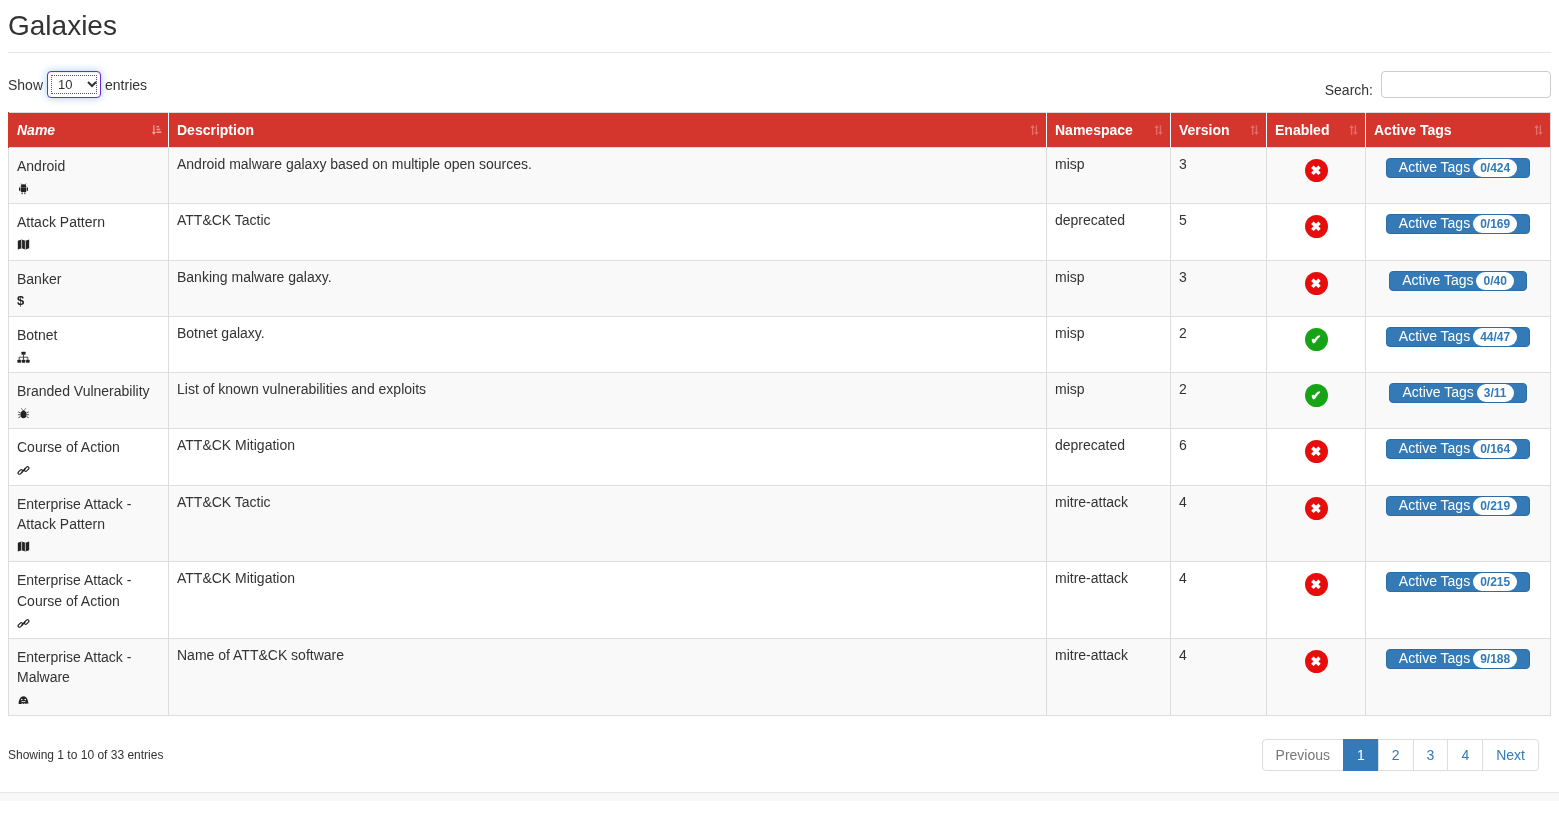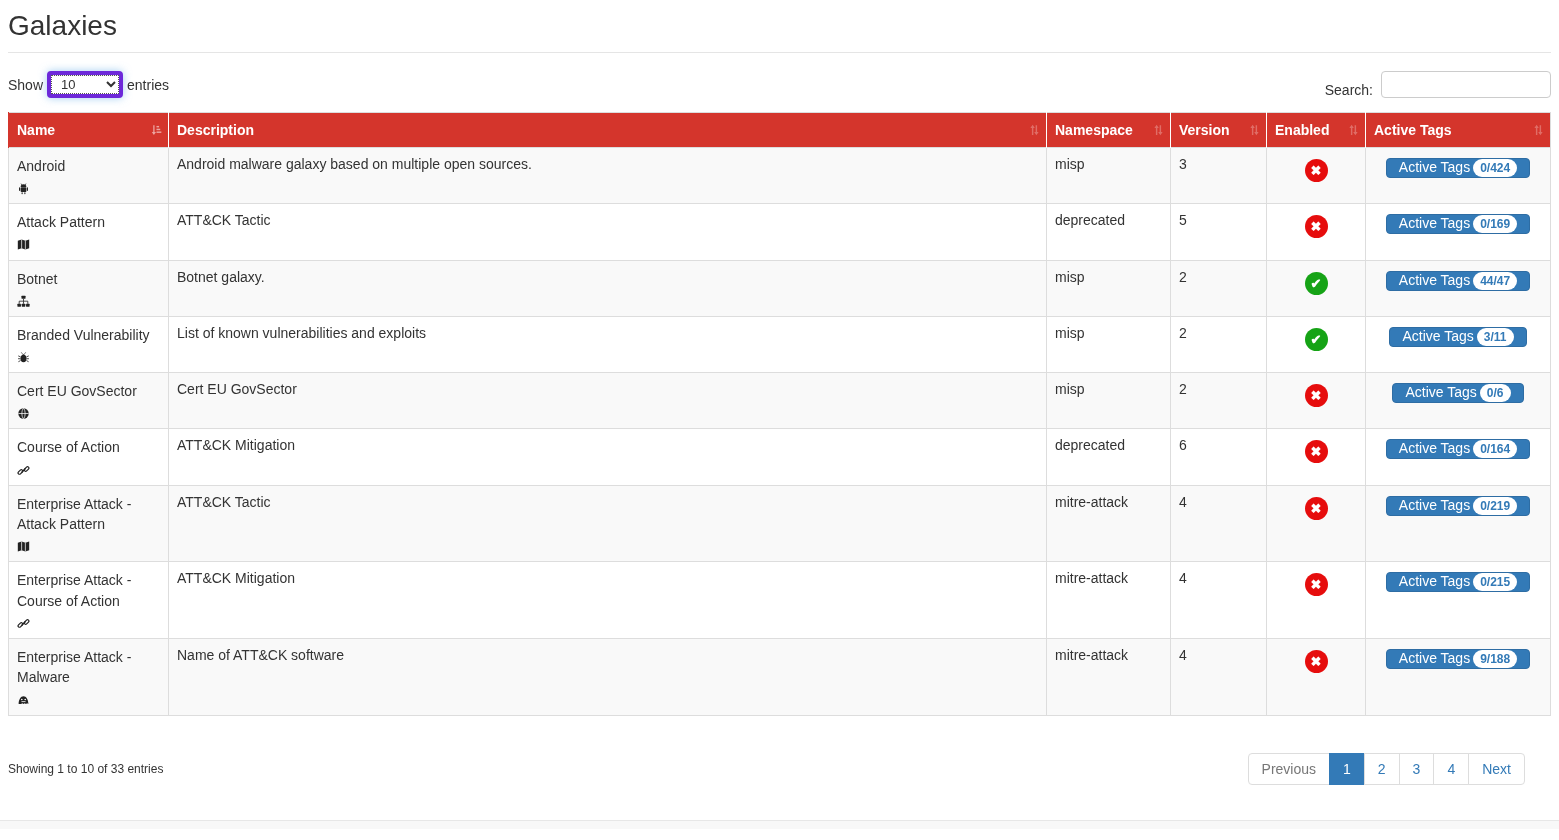--- a/index.html
+++ b/index.html
@@ -10,55 +10,55 @@
     --xred:#e60d0d;
   }
   *{box-sizing:border-box;}
   body{margin:0;background:#fff;color:#333;font-family:"Liberation Sans",sans-serif;font-size:14px;}
   .page{padding:0 8px;}
   h1{font-size:28px;font-weight:500;margin:10px 0 10px;color:#333;}
   hr.title-rule{border:0;border-top:1px solid #e5e5e5;margin:0 0 18px;}
   .controls{display:flex;justify-content:space-between;align-items:center;margin-bottom:14px;}
   .length-ctl{display:flex;align-items:center;gap:4px;}
   .length-ctl select{
-    width:76px;height:27px;border:4px solid #6d28d9;border-radius:4px;background:#fff;
+    width:54px;height:27px;border:1px solid #6d28d9;border-radius:4px;background:#fff;
     box-shadow:inset 0 1px 1px rgba(0,0,0,.075),0 0 8px rgba(102,175,233,.6);
     outline:1px dotted #555;outline-offset:-5px;font-family:inherit;font-size:13px;color:#333;padding-left:6px;
   }
   .search-ctl{display:flex;align-items:flex-end;gap:8px;}
   .search-ctl input{width:170px;height:27px;border:1px solid #ccc;border-radius:4px;padding:3px 8px;font-family:inherit;font-size:13px;}
   table.galaxies{width:100%;border-collapse:collapse;border:1px solid #ddd;}
   col.c-name{width:160px;} col.c-ns{width:124px;} col.c-ver{width:96px;} col.c-en{width:99px;} col.c-tg{width:185px;}
   thead th{
     background:var(--red);color:#fff;font-weight:bold;text-align:left;
     padding:9px 24px 9px 8px;position:relative;border-left:1px solid rgba(255,255,255,.4);
     font-size:14px;cursor:pointer;white-space:nowrap;
   }
-  thead th:first-child{border-left:1px solid var(--red);}
+  thead th:first-child{border-left:1px solid var(--red);font-style:italic;}
   th .sort-ico{position:absolute;right:5px;top:50%;transform:translateY(-50%);line-height:0;}
   tbody td{border:1px solid #ddd;padding:8px;vertical-align:top;font-size:14px;}
   tbody tr:nth-child(odd){background:#f9f9f9;}
   tbody tr:nth-child(even){background:#fff;}
   td.cell-name .g-name{margin-bottom:3px;line-height:1.45;}
   .g-icon{display:inline-block;line-height:0;}
   .g-icon svg{vertical-align:middle;}
   .g-icon.txt{font-weight:bold;font-size:13px;line-height:1;color:#222;}
   td.cell-enabled{text-align:center;padding-top:11px;}
   .status{display:inline-flex;width:23px;height:23px;border-radius:50%;color:#fff;align-items:center;justify-content:center;font-weight:bold;font-size:13px;cursor:pointer;}
   .status.on{background:var(--green);}
   .status.off{background:var(--xred);}
   td.cell-tags{text-align:center;padding-top:10px;}
   .btn-tags{
     background:var(--blue);border:1px solid var(--blue-border);color:#fff;padding:0 12px;
     border-radius:4px;font-size:14px;font-family:inherit;cursor:pointer;white-space:nowrap;
   }
   .btn-tags .badge{background:#fff;color:var(--blue);border-radius:10px;padding:2px 7px;font-size:12px;font-weight:bold;display:inline-block;margin-left:3px;}
   .table-footer{display:flex;justify-content:space-between;align-items:center;margin-top:11px;}
   .info-text{font-size:12px;color:#333;}
-  ul.pagination{display:inline-flex;list-style:none;margin:14px;padding:12px;}
+  ul.pagination{display:inline-flex;list-style:none;margin:0;padding:12px;}
   ul.pagination li{margin-left:-1px;}
   ul.pagination li a{
     display:block;padding:7px 13px;border:1px solid #ddd;background:#fff;color:var(--blue);
     text-decoration:none;font-size:14px;cursor:pointer;
   }
   ul.pagination li:first-child a{border-top-left-radius:4px;border-bottom-left-radius:4px;}
   ul.pagination li:last-child a{border-top-right-radius:4px;border-bottom-right-radius:4px;}
   ul.pagination li.disabled a{color:#777;cursor:default;}
   ul.pagination li.active a{background:var(--blue);border-color:var(--blue);color:#fff;}
   .site-footer{margin-top:9px;border-top:1px solid #e7e7e7;background:#f8f8f8;height:9px;}
@@ -178,20 +178,37 @@
     <td class="cell-enabled">
       <span class="status off">✖</span>
     </td>
     <td class="cell-tags">
       <button class="btn-tags">
         <span>Active Tags</span><span class="badge">0/169</span>
       </button>
     </td>
   </tr>
 
+  <tr>
+    <td class="cell-name">
+      <div class="g-name">Banker</div>
+      <span class="g-icon txt">$</span>
+    </td>
+    <td class="cell-desc">Banking malware galaxy.</td>
+    <td class="cell-ns">misp</td>
+    <td class="cell-ver">3</td>
+    <td class="cell-enabled">
+      <span class="status off">✖</span>
+    </td>
+    <td class="cell-tags">
+      <button class="btn-tags">
+        <span>Active Tags</span><span class="badge">0/40</span>
+      </button>
+    </td>
+  </tr>
 
   <tr>
     <td class="cell-name">
       <div class="g-name">Botnet</div>
       <span class="g-icon"><svg width="13" height="13" viewBox="0 0 16 16">
                 <g fill="#222">
                   <rect x="5.5" y="1" width="5" height="3.6" rx=".5"></rect>
                   <rect x="0.5" y="10.8" width="4.4" height="3.6" rx=".5"></rect>
                   <rect x="5.8" y="10.8" width="4.4" height="3.6" rx=".5"></rect>
                   <rect x="11.1" y="10.8" width="4.4" height="3.6" rx=".5"></rect>
@@ -227,40 +244,20 @@
     <td class="cell-enabled">
       <span class="status on">✔</span>
     </td>
     <td class="cell-tags">
       <button class="btn-tags">
         <span>Active Tags</span><span class="badge">3/11</span>
       </button>
     </td>
   </tr>
 
-  <tr>
-    <td class="cell-name">
-      <div class="g-name">Cert EU GovSector</div>
-      <span class="g-icon"><svg width="13" height="13" viewBox="0 0 16 16">
-                <circle cx="8" cy="8" r="6.4" fill="#222"></circle>
-                <path d="M1.6 8h12.8M8 1.6c2.6 2.1 2.6 10.7 0 12.8M8 1.6c-2.6 2.1-2.6 10.7 0 12.8" stroke="#fff" stroke-width=".9" fill="none"></path>
-              </svg></span>
-    </td>
-    <td class="cell-desc">Cert EU GovSector</td>
-    <td class="cell-ns">misp</td>
-    <td class="cell-ver">2</td>
-    <td class="cell-enabled">
-      <span class="status off">✖</span>
-    </td>
-    <td class="cell-tags">
-      <button class="btn-tags">
-        <span>Active Tags</span><span class="badge">0/6</span>
-      </button>
-    </td>
-  </tr>
 
   <tr>
     <td class="cell-name">
       <div class="g-name">Course of Action</div>
       <span class="g-icon"><svg width="13" height="13" viewBox="0 0 16 16">
                 <g fill="none" stroke="#222" stroke-width="1.5">
                   <rect x="0.9" y="8.1" width="6.6" height="3.4" rx="1.7" transform="rotate(-45 4.2 9.8)"></rect>
                   <rect x="8.5" y="4.5" width="6.6" height="3.4" rx="1.7" transform="rotate(-45 11.8 6.2)"></rect>
                   <path d="M5.6 10.4l4.8-4.8"></path>
                 </g>

